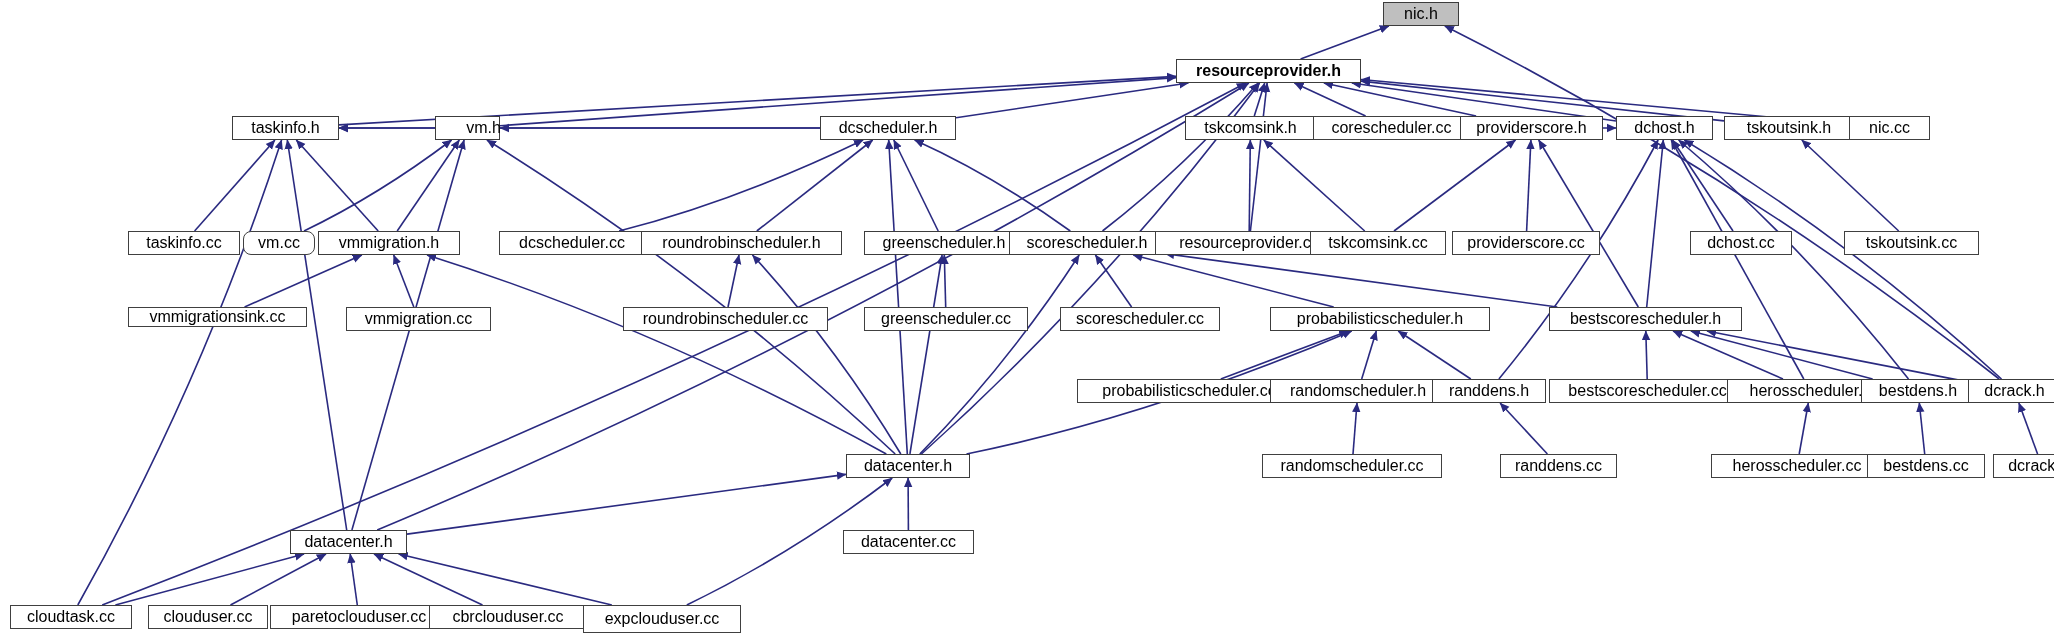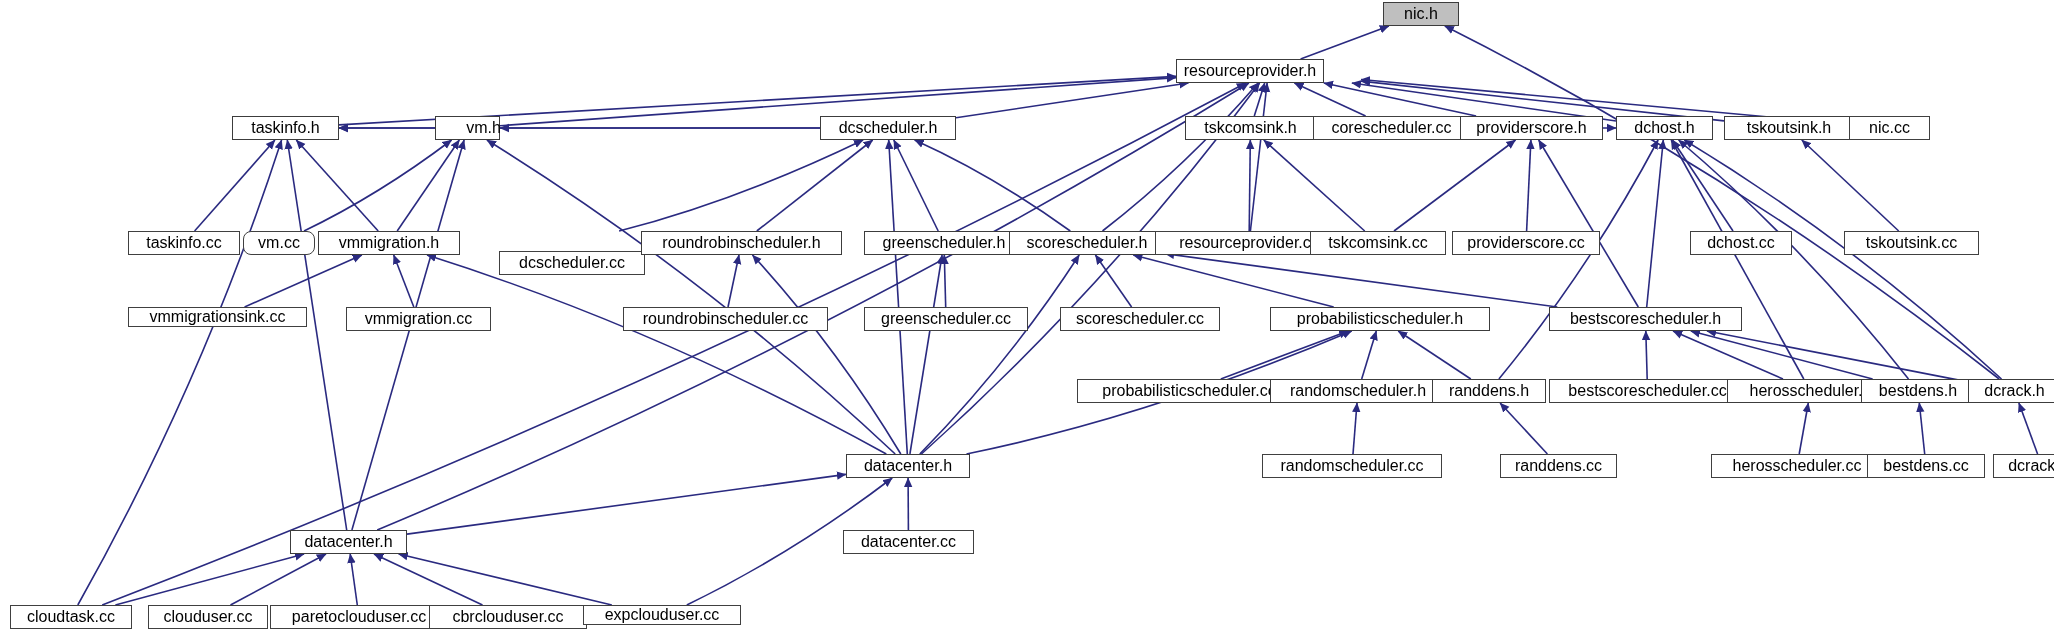--- a/index.html
+++ b/index.html
@@ -133,21 +133,21 @@
       <path d="M 230.5 605.0 Q 278.3 579.5 326.0 554.0" fill="none" stroke="#2a2a80" stroke-width="1.6" marker-end="url(#arr)"></path>
       <path d="M 357.3 605.0 Q 353.8 579.5 350.2 554.0" fill="none" stroke="#2a2a80" stroke-width="1.6" marker-end="url(#arr)"></path>
       <path d="M 482.5 605.0 Q 428.3 579.5 374.0 554.0" fill="none" stroke="#2a2a80" stroke-width="1.6" marker-end="url(#arr)"></path>
       <path d="M 611.8 605.0 Q 505.3 579.5 398.7 554.0" fill="none" stroke="#2a2a80" stroke-width="1.6" marker-end="url(#arr)"></path>
       <path d="M 115.4 605.0 Q 209.8 579.5 304.1 554.0" fill="none" stroke="#2a2a80" stroke-width="1.6" marker-end="url(#arr)"></path>
     </svg>
   <div id="nodes">
       <div class="node root hdr" style="left: 1383px; top: 2px; width: 76px; height: 24px;">
         <span>nic.h</span>
       </div>
-      <div class="node hdr" style="left: 1176px; top: 59px; width: 148px; height: 24px;">
+      <div class="node hdr" style="left: 1176px; top: 59px; width: 185px; height: 24px; font-weight: bold;">
         <span>resourceprovider.h</span>
       </div>
       <div class="node hdr" style="left: 232px; top: 116px; width: 107px; height: 24px;">
         <span>taskinfo.h</span>
       </div>
       <div class="node hdr" style="left: 435px; top: 116px; width: 65px; height: 24px; padding-left: 32px;">
         <span>vm.h</span>
       </div>
       <div class="node hdr" style="left: 820px; top: 116px; width: 136px; height: 24px;">
         <span>dcscheduler.h</span>
@@ -172,21 +172,21 @@
       </div>
       <div class="node" style="left: 128px; top: 231px; width: 112px; height: 24px;">
         <span>taskinfo.cc</span>
       </div>
       <div class="node" style="left: 243px; top: 231px; width: 72px; height: 24px; border-radius: 8px;">
         <span>vm.cc</span>
       </div>
       <div class="node hdr" style="left: 318px; top: 231px; width: 142px; height: 24px;">
         <span>vmmigration.h</span>
       </div>
-      <div class="node" style="left: 499px; top: 231px; width: 146px; height: 24px; margin-top: 20px;">
+      <div class="node" style="left: 499px; top: 231px; width: 146px; height: 24px;">
         <span>dcscheduler.cc</span>
       </div>
       <div class="node hdr" style="left: 641px; top: 231px; width: 201px; height: 24px;">
         <span>roundrobinscheduler.h</span>
       </div>
       <div class="node hdr" style="left: 864px; top: 231px; width: 160px; height: 24px;">
         <span>greenscheduler.h</span>
       </div>
       <div class="node hdr" style="left: 1009px; top: 231px; width: 156px; height: 24px;">
         <span>scorescheduler.h</span>
@@ -277,17 +277,17 @@
       </div>
       <div class="node" style="left: 148px; top: 605px; width: 120px; height: 24px;">
         <span>clouduser.cc</span>
       </div>
       <div class="node" style="left: 270px; top: 605px; width: 178px; height: 24px;">
         <span>paretoclouduser.cc</span>
       </div>
       <div class="node" style="left: 429px; top: 605px; width: 158px; height: 24px;">
         <span>cbrclouduser.cc</span>
       </div>
-      <div class="node" style="left: 583px; top: 605px; width: 158px; height: 20px;">
+      <div class="node" style="left: 583px; top: 605px; width: 158px; height: 28px;">
         <span>expclouduser.cc</span>
       </div>
     </div>
 </div>
 
 </body></html>

